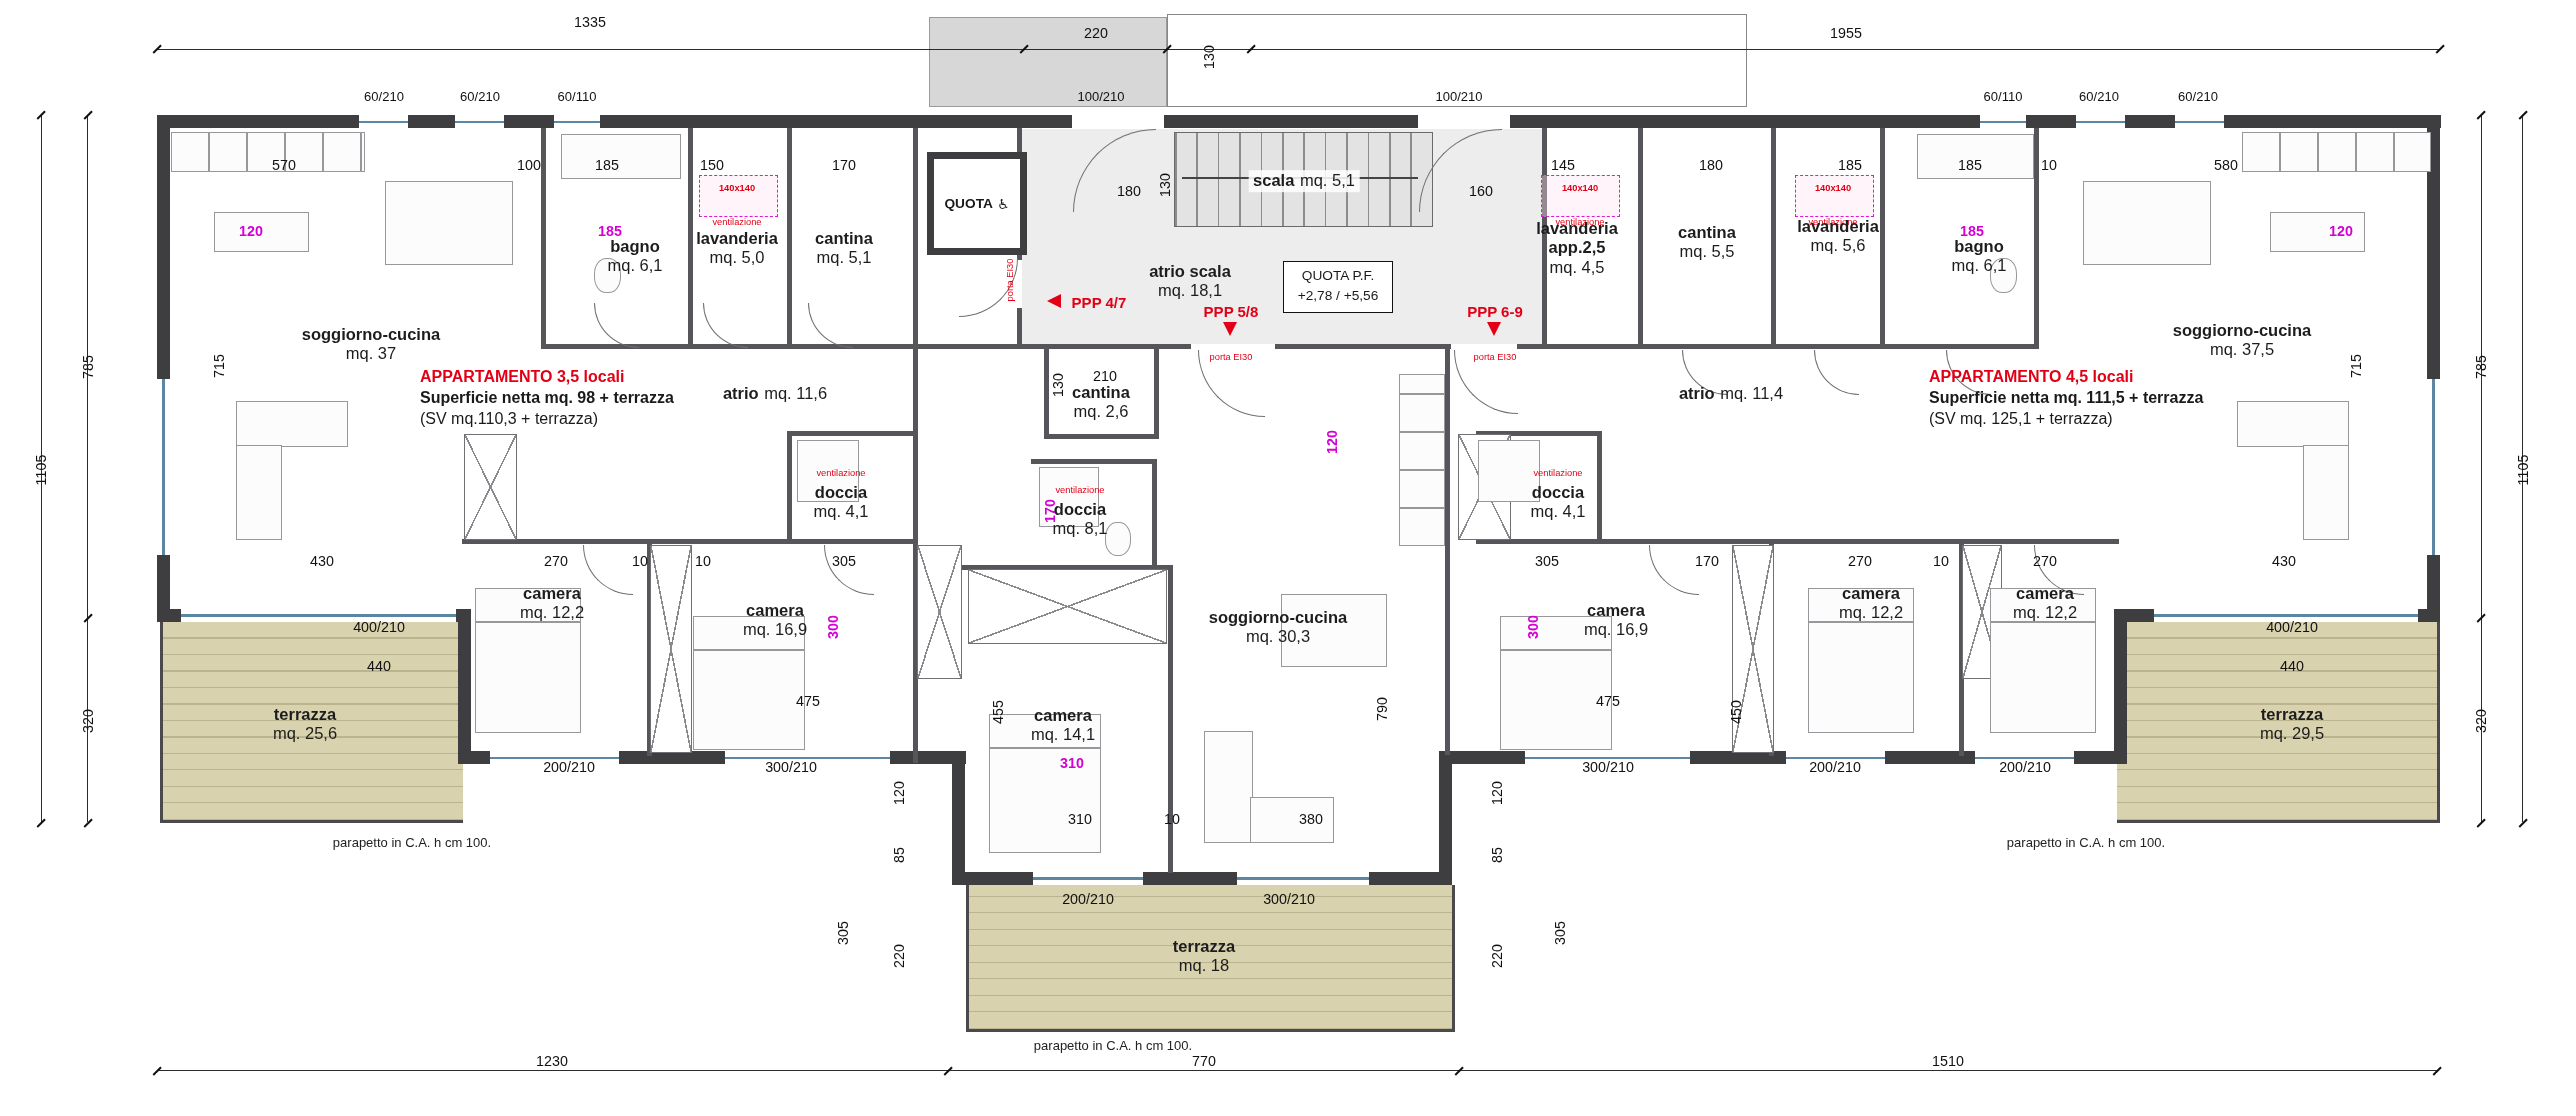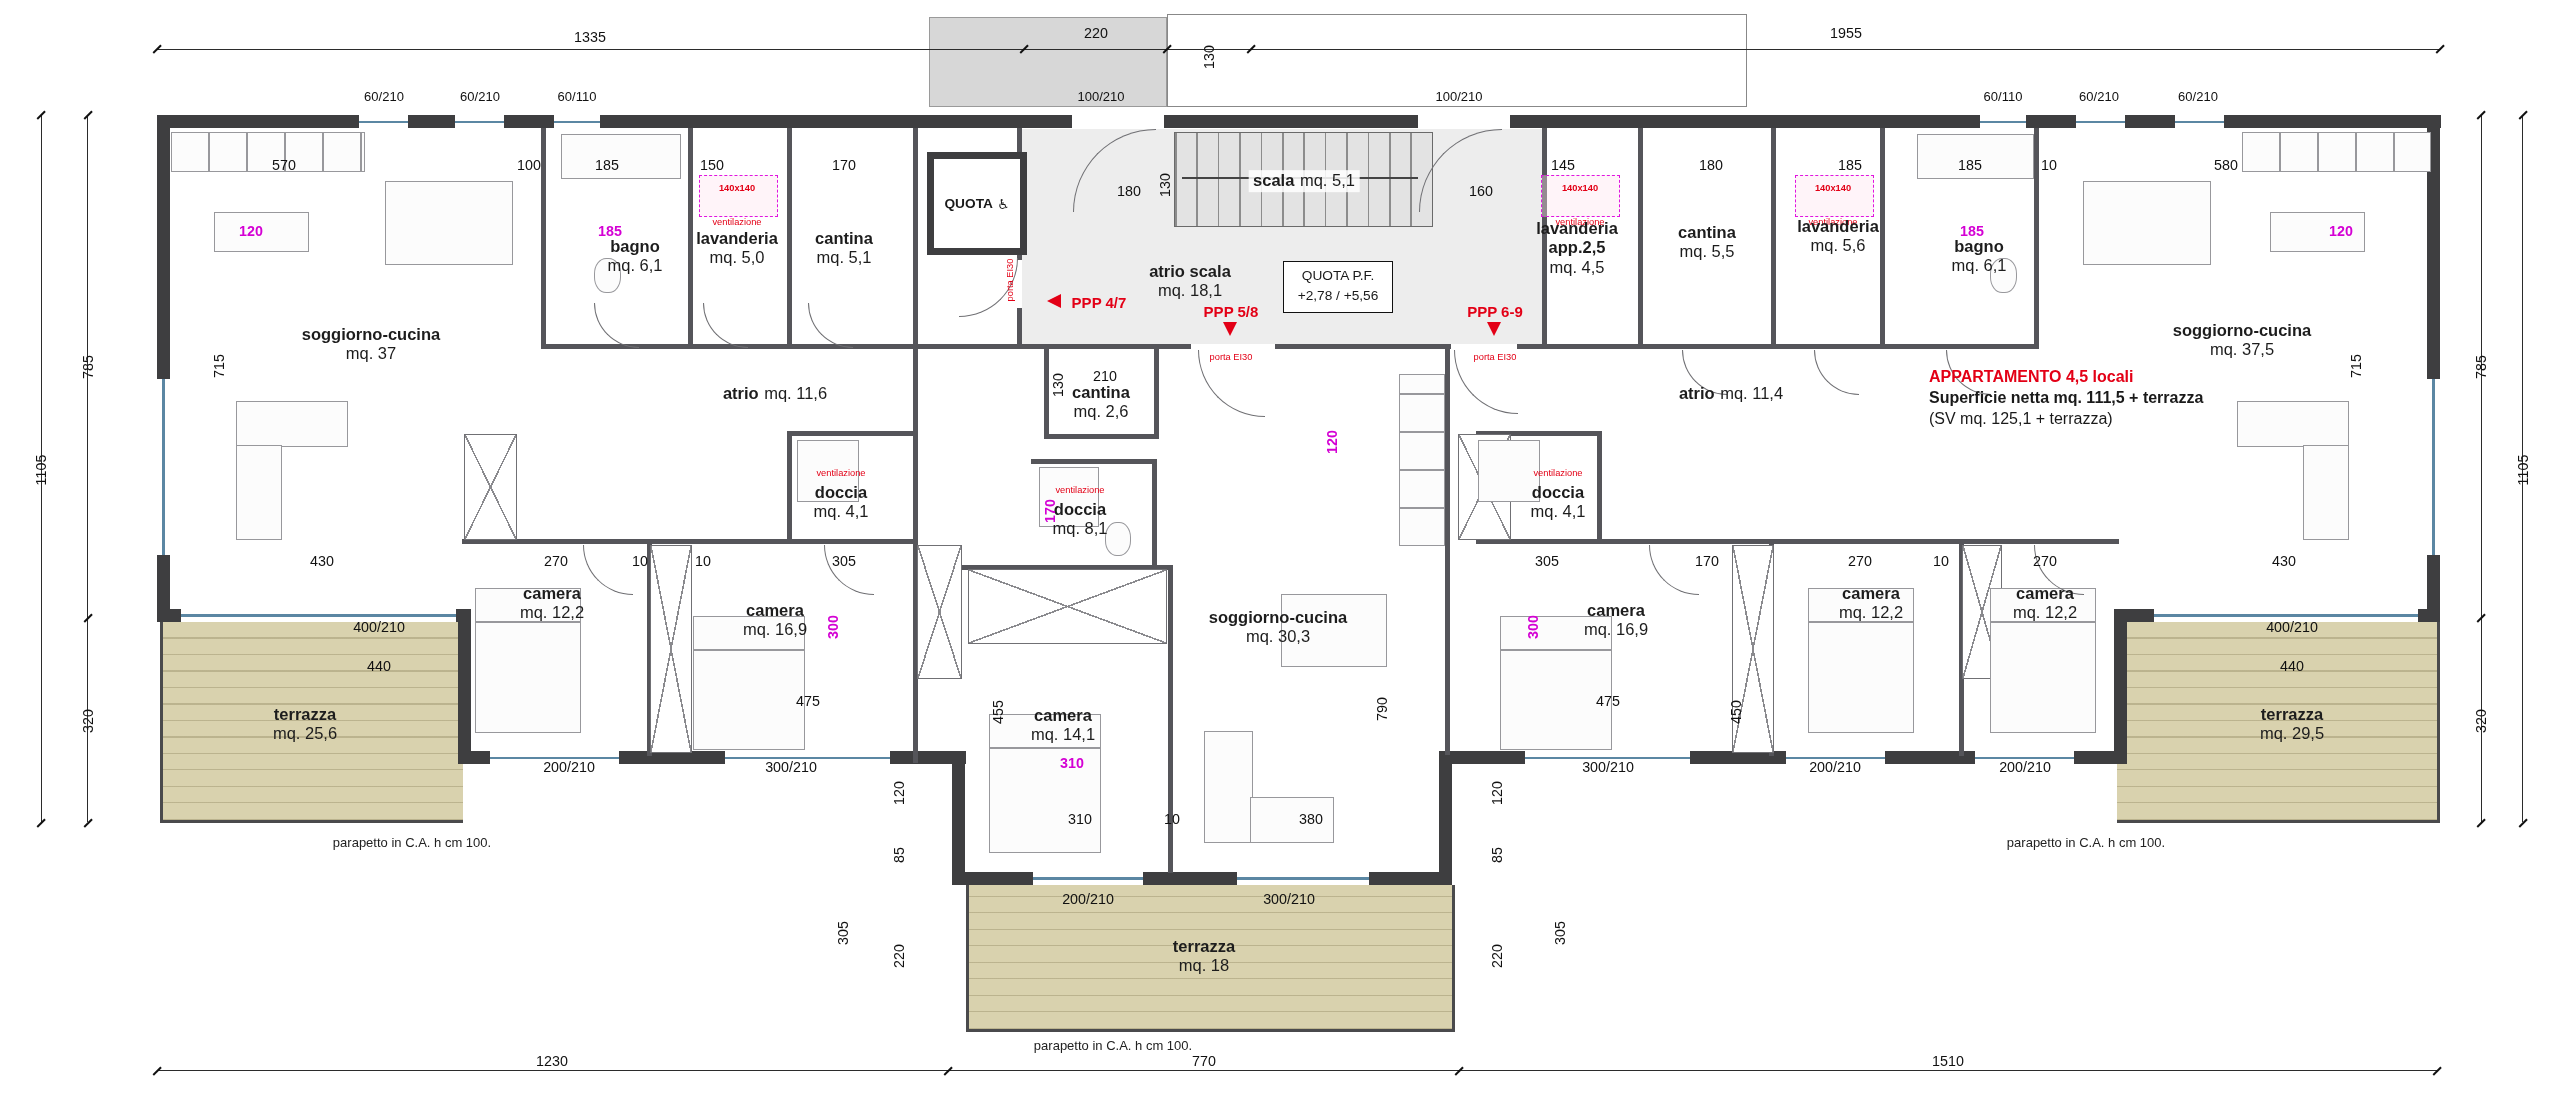--- a/index.html
+++ b/index.html
@@ -214,20 +214,25 @@
   <div class="tri-d" style="left:1487px;top:322px;"></div>
   <span class="lbl redsm rot" style="left:1010px;top:280px;">porta EI30</span>
   <span class="lbl redsm" style="left:1231px;top:357px;">porta EI30</span>
   <span class="lbl redsm" style="left:1495px;top:357px;">porta EI30</span>
 
   <div class="qbox" style="left:1283px;top:261px;width:108px;height:46px;">
     <span>QUOTA P.F.</span><br>
     <span>+2,78 / +5,56</span>
   </div>
 
+  <div class="apt" style="left:420px;top:367px;">
+    <span class="t">APPARTAMENTO 3,5 locali</span>
+    <span class="n">Superficie netta mq. 98 + terrazza</span>
+    <span class="s">(SV mq.110,3 + terrazza)</span>
+  </div>
   <div class="apt" style="left:1929px;top:367px;">
     <span class="t">APPARTAMENTO 4,5 locali</span>
     <span class="n">Superficie netta mq. 111,5 + terrazza</span>
     <span class="s">(SV mq. 125,1 + terrazza)</span>
   </div>
 
   <div class="lbl room" style="left:371px;top:344px;">
     <span class="nm">soggiorno-cucina</span>
     <span class="ar">mq. 37</span>
   </div>
@@ -360,21 +365,21 @@
   <div class="tick" style="left:2523px;top:823px;"></div>
   <div class="tick" style="left:2481px;top:115px;"></div>
   <div class="tick" style="left:2481px;top:618px;"></div>
   <div class="tick" style="left:2481px;top:823px;"></div>
   <div class="dline" style="left:157px;top:1070px;width:2280px;height:1.1px;"></div>
   <div class="tick" style="left:157px;top:1071px;"></div>
   <div class="tick" style="left:948px;top:1071px;"></div>
   <div class="tick" style="left:1459px;top:1071px;"></div>
   <div class="tick" style="left:2437px;top:1071px;"></div>
 
-  <span class="lbl dim" style="left:590px;top:37px;text-align:right;">1335</span>
+  <span class="lbl dim" style="left:590px;top:22px;text-align:right;">1335</span>
   <span class="lbl dim" style="left:1096px;top:33px;">220</span>
   <span class="lbl dim rot" style="left:1209px;top:57px;">130</span>
   <span class="lbl dim" style="left:1846px;top:33px;">1955</span>
   <span class="lbl op" style="left:384px;top:96px;">60/210</span>
   <span class="lbl op" style="left:480px;top:96px;">60/210</span>
   <span class="lbl op" style="left:577px;top:96px;">60/110</span>
   <span class="lbl op" style="left:1101px;top:96px;">100/210</span>
   <span class="lbl op" style="left:1459px;top:96px;">100/210</span>
   <span class="lbl op" style="left:2003px;top:96px;">60/110</span>
   <span class="lbl op" style="left:2099px;top:96px;">60/210</span>

